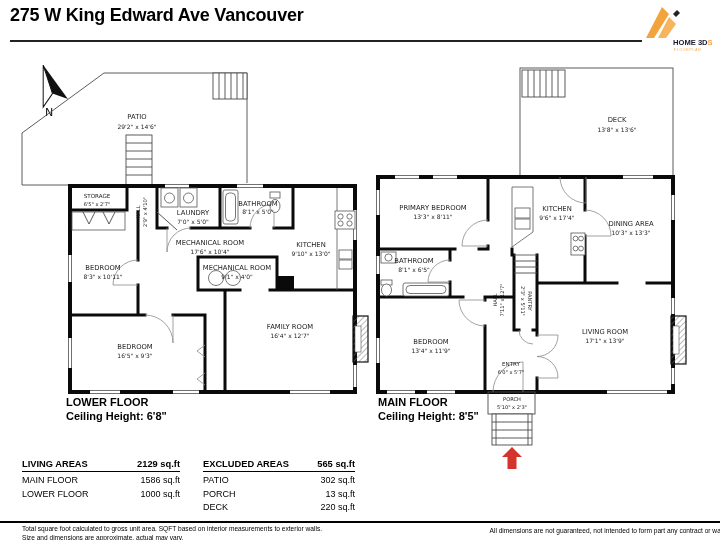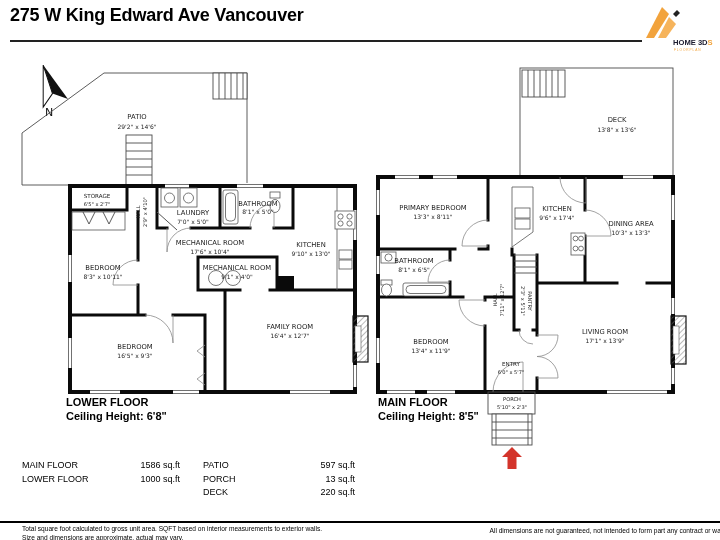--- a/index.html
+++ b/index.html
@@ -354,34 +354,42 @@
   <div class="floor-caption" style="left:66px;top:396px;">
     <div>LOWER FLOOR</div>
     <div>Ceiling Height: 6'8"</div>
   </div>
   <div class="floor-caption" style="left:378px;top:396px;">
     <div>MAIN FLOOR</div>
     <div>Ceiling Height: 8'5"</div>
   </div>
 
   <div class="area-table" style="left:22px;top:459px;width:158px;">
+    <div class="hd">
+      <span>LIVING AREAS</span>
+      <span>2129 sq.ft</span>
+    </div>
     <div class="tr">
       <span>MAIN FLOOR</span>
       <span>1586 sq.ft</span>
     </div>
     <div class="tr">
       <span>LOWER FLOOR</span>
       <span>1000 sq.ft</span>
     </div>
   </div>
 
   <div class="area-table" style="left:203px;top:459px;width:152px;">
+    <div class="hd">
+      <span>EXCLUDED AREAS</span>
+      <span>565 sq.ft</span>
+    </div>
     <div class="tr">
       <span>PATIO</span>
-      <span>597 sq.ft</span>
+      <span>302 sq.ft</span>
     </div>
     <div class="tr">
       <span>PORCH</span>
       <span>13 sq.ft</span>
     </div>
     <div class="tr">
       <span>DECK</span>
       <span>220 sq.ft</span>
     </div>
   </div>

